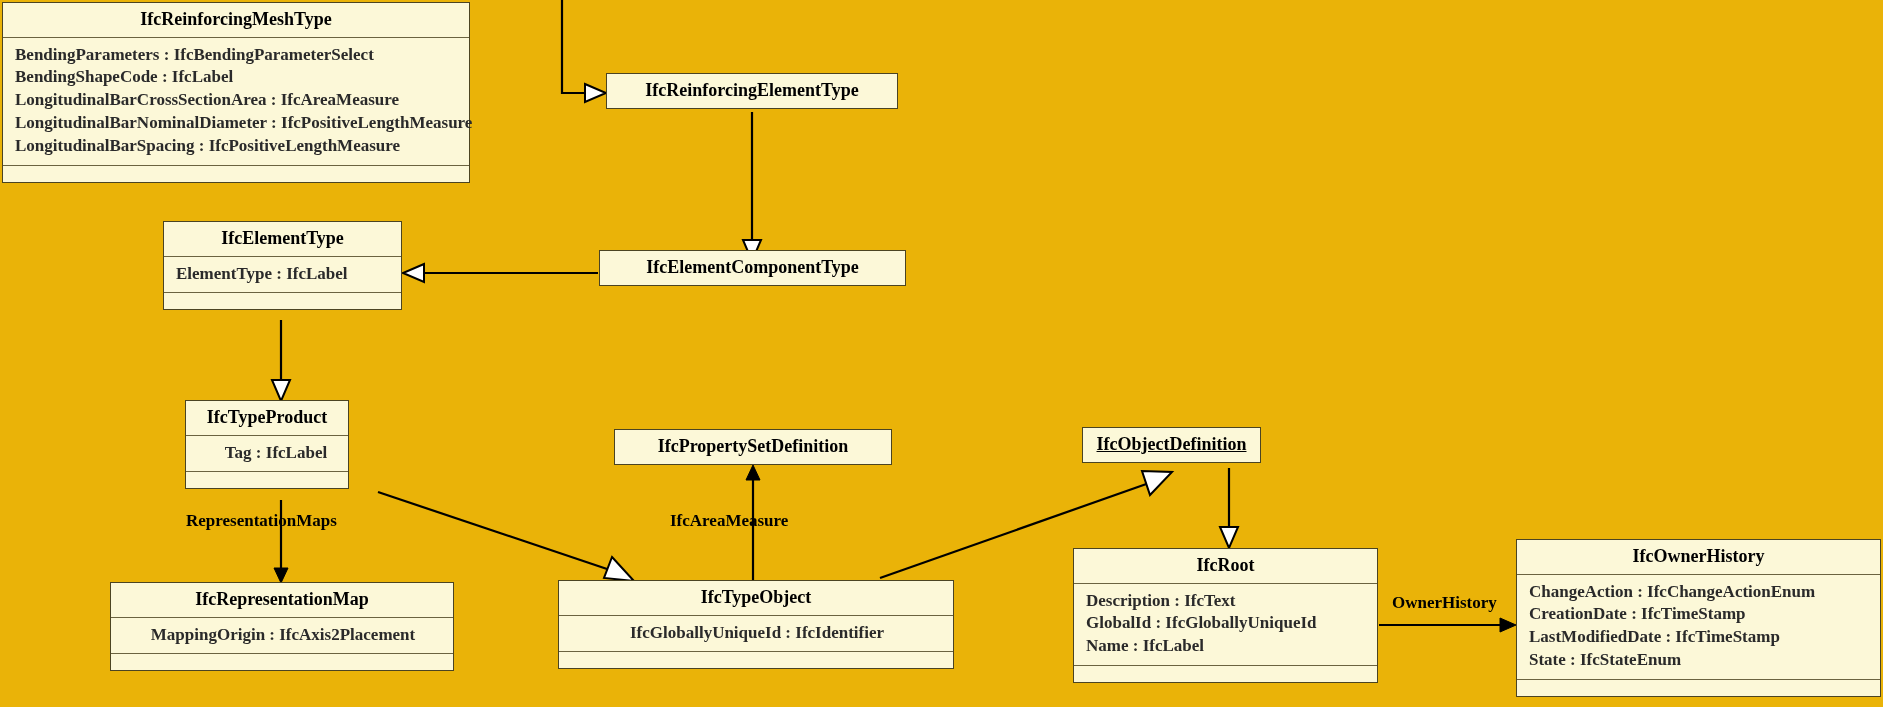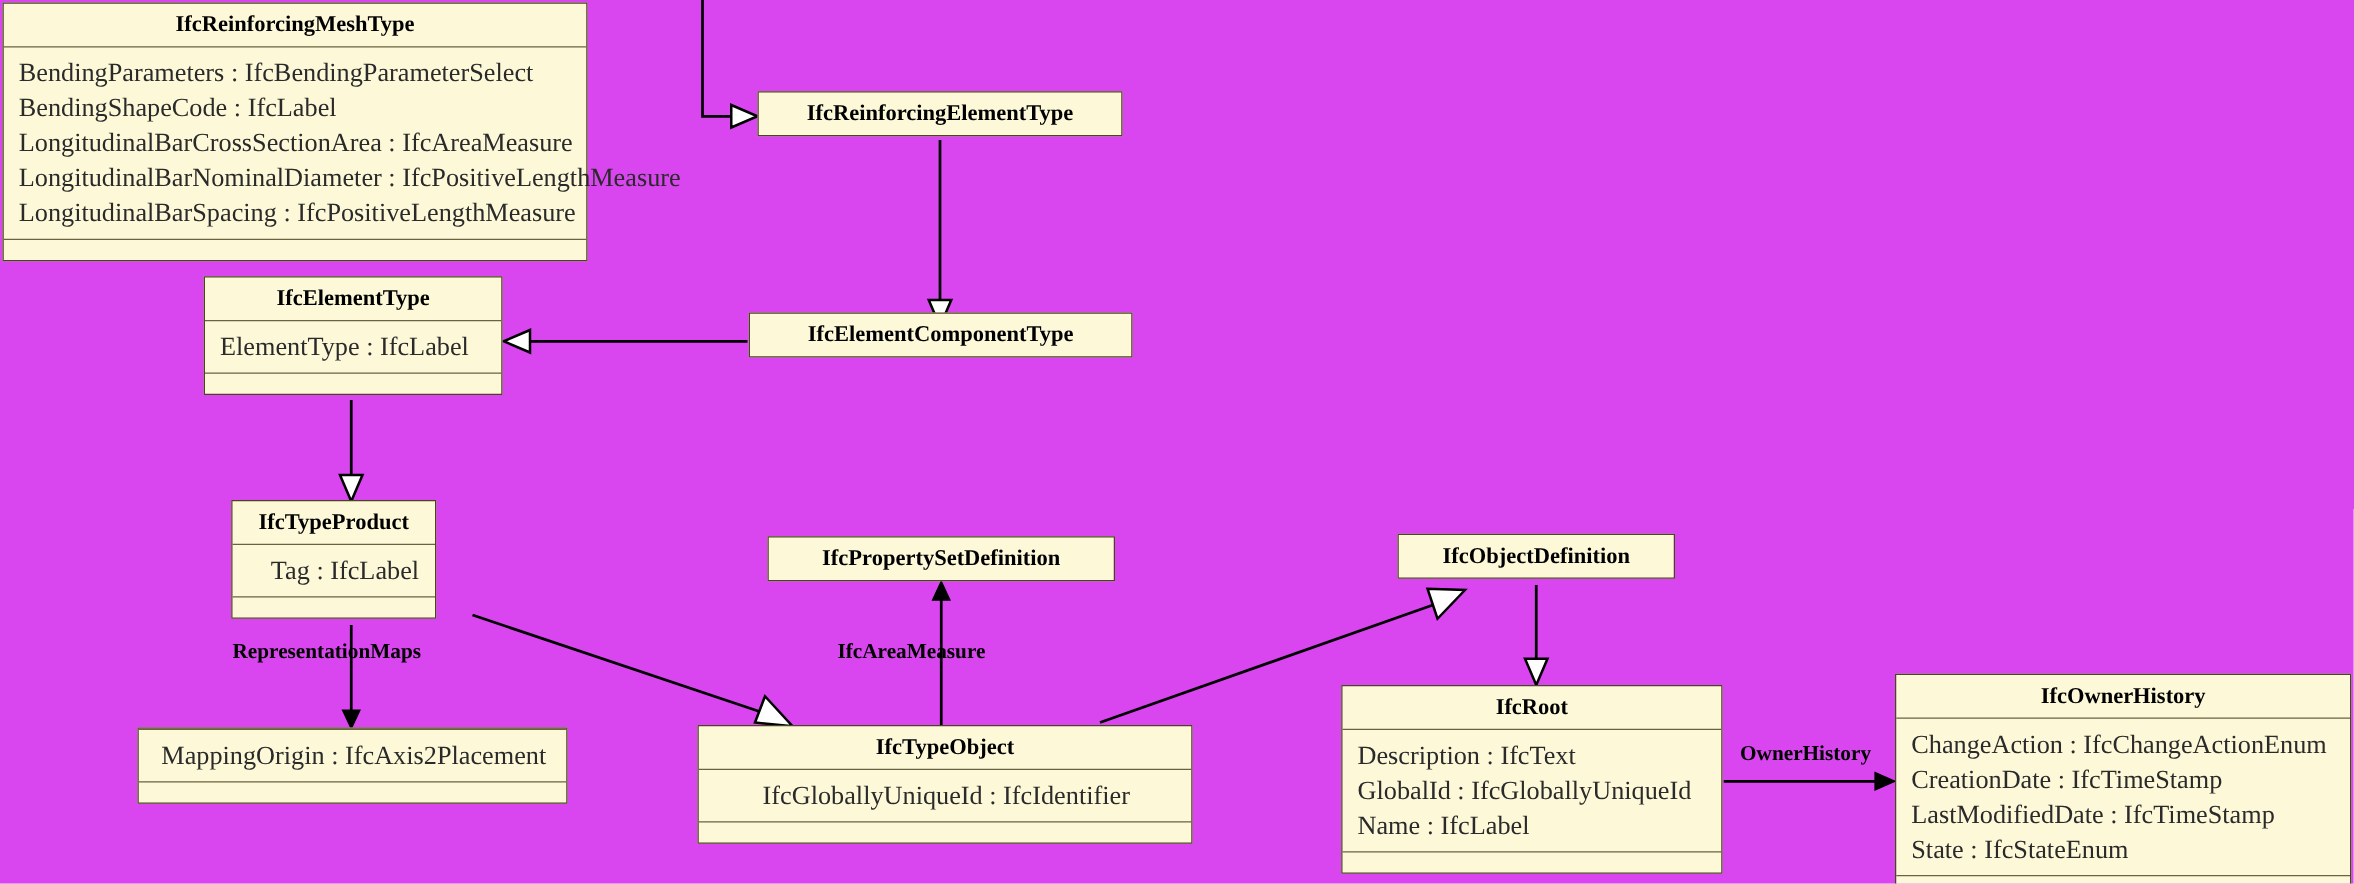--- a/index.html
+++ b/index.html
@@ -7,21 +7,21 @@
     padding: 0;
     background: #ffffff;
   }
   body {
     font-family: "Liberation Serif", "DejaVu Serif", serif;
   }
   #canvas {
     position: relative;
     width: 1883px;
     height: 707px;
-    background: #d946ef;
+    background: #eab308;
     overflow: hidden;
   }
   .uml-box {
     position: absolute;
     box-sizing: border-box;
     background: #fcf8d8;
     border: 1.5px solid #4b4422;
     z-index: 5;
   }
   .uml-title {
@@ -34,24 +34,25 @@
     white-space: nowrap;
   }
   .uml-sep {
     border-top: 1.5px solid #6b6340;
     height: 0;
     font-size: 0;
     line-height: 0;
   }
   .uml-attrs {
     padding: 6px 10px 7px 12px;
-    font-size: 21px;
+    font-size: 17px;
     color: #2a2a2a;
     line-height: 1.34;
     white-space: nowrap;
+    font-weight: bold;
   }
   .uml-attrs .attr {
     display: block;
   }
   .uml-ops {
     height: 16px;
   }
   .edge-label {
     position: absolute;
     font-weight: bold;
@@ -183,25 +184,26 @@
       <span class="attr">Tag : IfcLabel</span>
     </div>
     <div class="uml-sep"></div>
     <div class="uml-ops"></div>
   </div>
 
   <div class="uml-box" style="left:614px; top:429px; width:278px;">
     <div class="uml-title">IfcPropertySetDefinition</div>
   </div>
 
-  <div class="uml-box" style="left:1118px; top:427px; width:222px;">
+  <div class="uml-box" style="left:1082px; top:427px; width:179px;text-decoration:underline;">
     <div class="uml-title">IfcObjectDefinition</div>
   </div>
 
   <div class="uml-box" style="left:110px; top:582px; width:344px;">
+    <div class="uml-title">IfcRepresentationMap</div>
     <div class="uml-sep"></div>
     <div class="uml-attrs" style="text-align:center;">
       <span class="attr">MappingOrigin : IfcAxis2Placement</span>
     </div>
     <div class="uml-sep"></div>
     <div class="uml-ops"></div>
   </div>
 
   <div class="uml-box" style="left:558px; top:580px; width:396px;">
     <div class="uml-title">IfcTypeObject</div>

